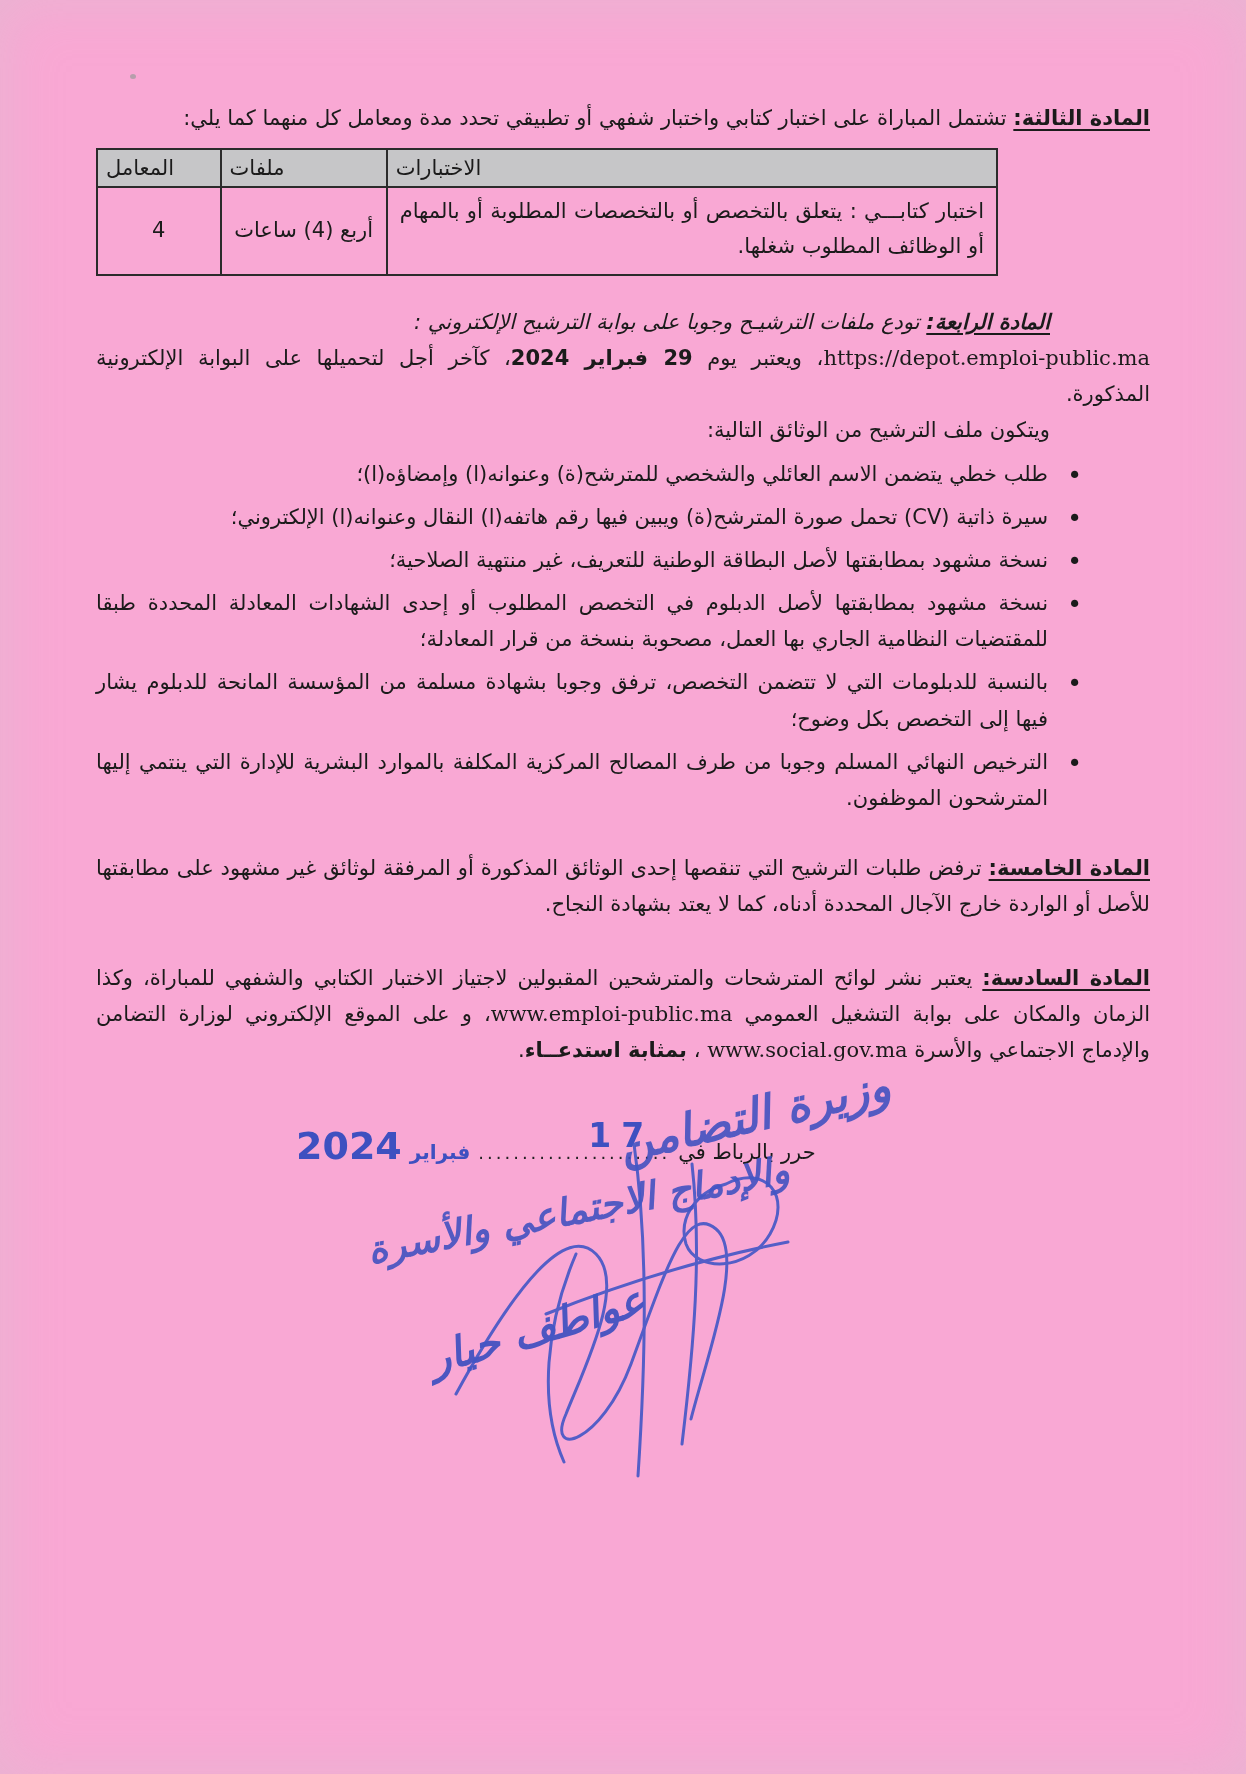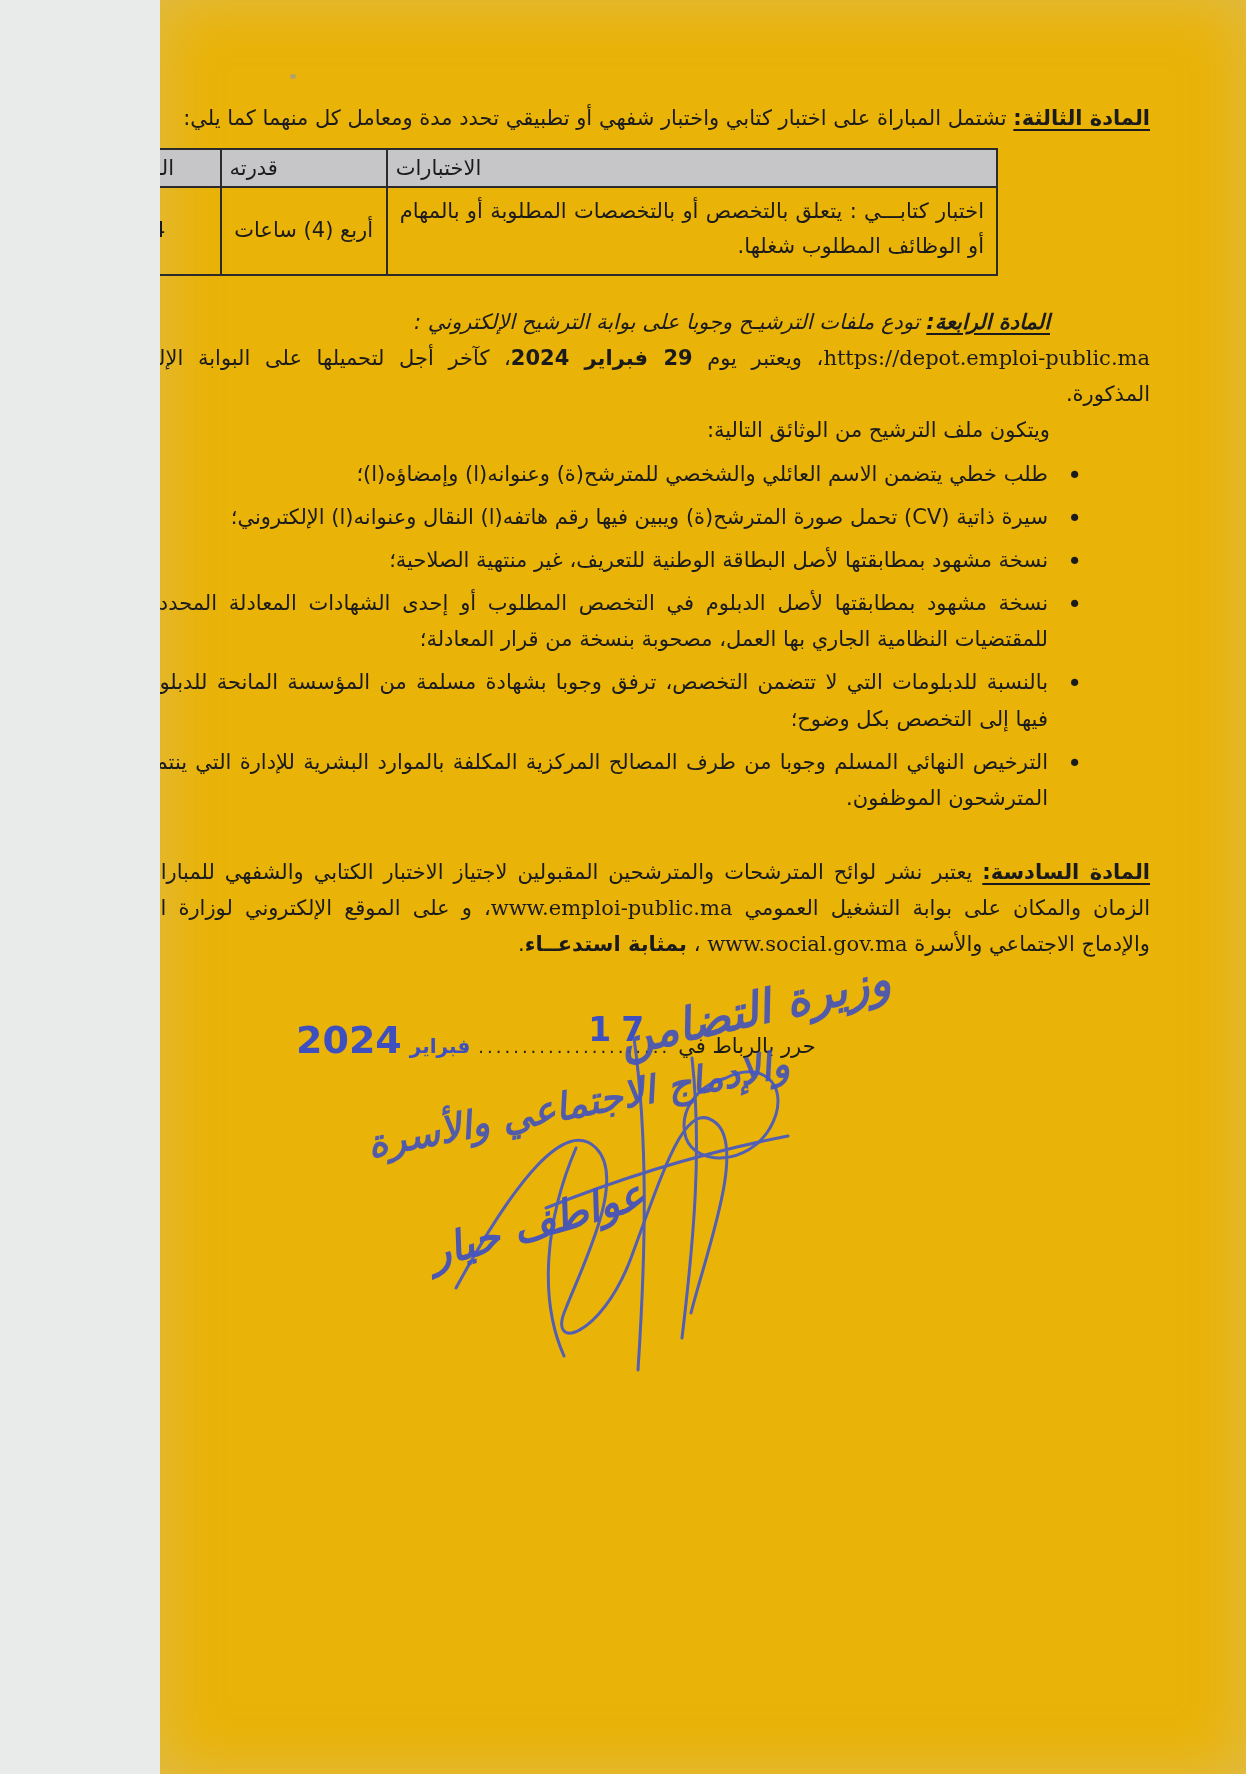--- a/index.html
+++ b/index.html
@@ -1,17 +1,17 @@
 <!DOCTYPE html>
 <html lang="ar" dir="rtl"><head>
 <meta charset="utf-8">
 <style>
   html,body{margin:0;padding:0;background:#e9eaea;}
   .page{
-    position:relative;width:1086px;height:1774px;background:#eab308;
+    position:relative;width:1246px;height:1774px;background:#f9a8d4;
     font-family:"DejaVu Sans",sans-serif;color:#1b1b1b;direction:rtl;
     overflow:hidden;box-shadow:inset 0 0 60px rgba(200,205,205,.35);
   }
   .speck{position:absolute;left:130px;top:74px;width:6px;height:5px;background:#9a9a9a;border-radius:50%;opacity:.7;}
   .content{position:absolute;top:100px;right:96px;width:1054px;font-size:21px;line-height:1.72;text-align:right;}
   .art-head{font-weight:bold;text-decoration:underline;text-underline-offset:4px;}
   p{margin:0;}
   .justify{text-align:justify;}
   
   table.exams{border-collapse:collapse;width:902px;margin:12px auto 0 0;font-size:21px;}
@@ -53,21 +53,21 @@
   <div class="speck"></div>
 
   <div class="content">
 
     <p class="justify"><span class="art-head">المادة الثالثة:</span><span> تشتمل المباراة على اختبار كتابي واختبار شفهي أو تطبيقي تحدد مدة ومعامل كل منهما كما يلي:</span></p>
 
     <table class="exams">
       <tbody>
           <tr>
         <th style="width:637px">الاختبارات</th>
-        <th style="width:156px">قدرته</th>
+        <th style="width:156px">ملفات</th>
         <th style="width:109px">المعامل</th>
       </tr>
       <tr>
         <td class="test tall">اختبار كتابـــي : يتعلق بالتخصص أو بالتخصصات المطلوبة أو بالمهام أو الوظائف المطلوب شغلها.</td>
         <td class="mid">أربع (4) ساعات</td>
         <td class="mid">4</td>
       </tr>
     </tbody>
       </table>
 
@@ -78,20 +78,21 @@
 
     <ul class="docs">
       <li><span class="blt">•</span><span>طلب خطي يتضمن الاسم العائلي والشخصي للمترشح(ة) وعنوانه(ا) وإمضاؤه(ا)؛</span></li>
       <li><span class="blt">•</span><span>سيرة ذاتية (CV) تحمل صورة المترشح(ة) ويبين فيها رقم هاتفه(ا) النقال وعنوانه(ا) الإلكتروني؛</span></li>
       <li><span class="blt">•</span><span>نسخة مشهود بمطابقتها لأصل البطاقة الوطنية للتعريف، غير منتهية الصلاحية؛</span></li>
       <li><span class="blt">•</span><span>نسخة مشهود بمطابقتها لأصل الدبلوم في التخصص المطلوب أو إحدى الشهادات المعادلة المحددة طبقا للمقتضيات النظامية الجاري بها العمل، مصحوبة بنسخة من قرار المعادلة؛</span></li>
       <li><span class="blt">•</span><span>بالنسبة للدبلومات التي لا تتضمن التخصص، ترفق وجوبا بشهادة مسلمة من المؤسسة المانحة للدبلوم يشار فيها إلى التخصص بكل وضوح؛</span></li>
       <li><span class="blt">•</span><span>الترخيص النهائي المسلم وجوبا من طرف المصالح المركزية المكلفة بالموارد البشرية للإدارة التي ينتمي إليها المترشحون الموظفون.</span></li>
     </ul>
 
+    <p class="a5 justify"><span class="art-head">المادة الخامسة:</span><span> ترفض طلبات الترشيح التي تنقصها إحدى الوثائق المذكورة أو المرفقة لوثائق غير مشهود على مطابقتها للأصل أو الواردة خارج الآجال المحددة أدناه، كما لا يعتد بشهادة النجاح.</span></p>
 
     <p class="a6 justify"><span class="art-head">المادة السادسة:</span><span> يعتبر نشر لوائح المترشحات والمترشحين المقبولين لاجتياز الاختبار الكتابي والشفهي للمباراة، وكذا الزمان والمكان على بوابة التشغيل العمومي </span><span class="ltr">www.emploi-public.ma</span><span>، و على الموقع الإلكتروني لوزارة التضامن والإدماج الاجتماعي والأسرة </span><span class="ltr">www.social.gov.ma</span><span> ، </span><b>بمثابة استدعــاء</b><span>.</span></p>
 
     <div class="sig-block">
       <div class="date-line">
         <span class="date-label">حرر بالرباط في</span>
         <span class="dotwrap"><span>......................</span><span class="day-stamp ink">17</span></span>
         <span class="month-stamp ink">فبراير</span>
         <span class="year-stamp ink">2024</span>
       </div>

